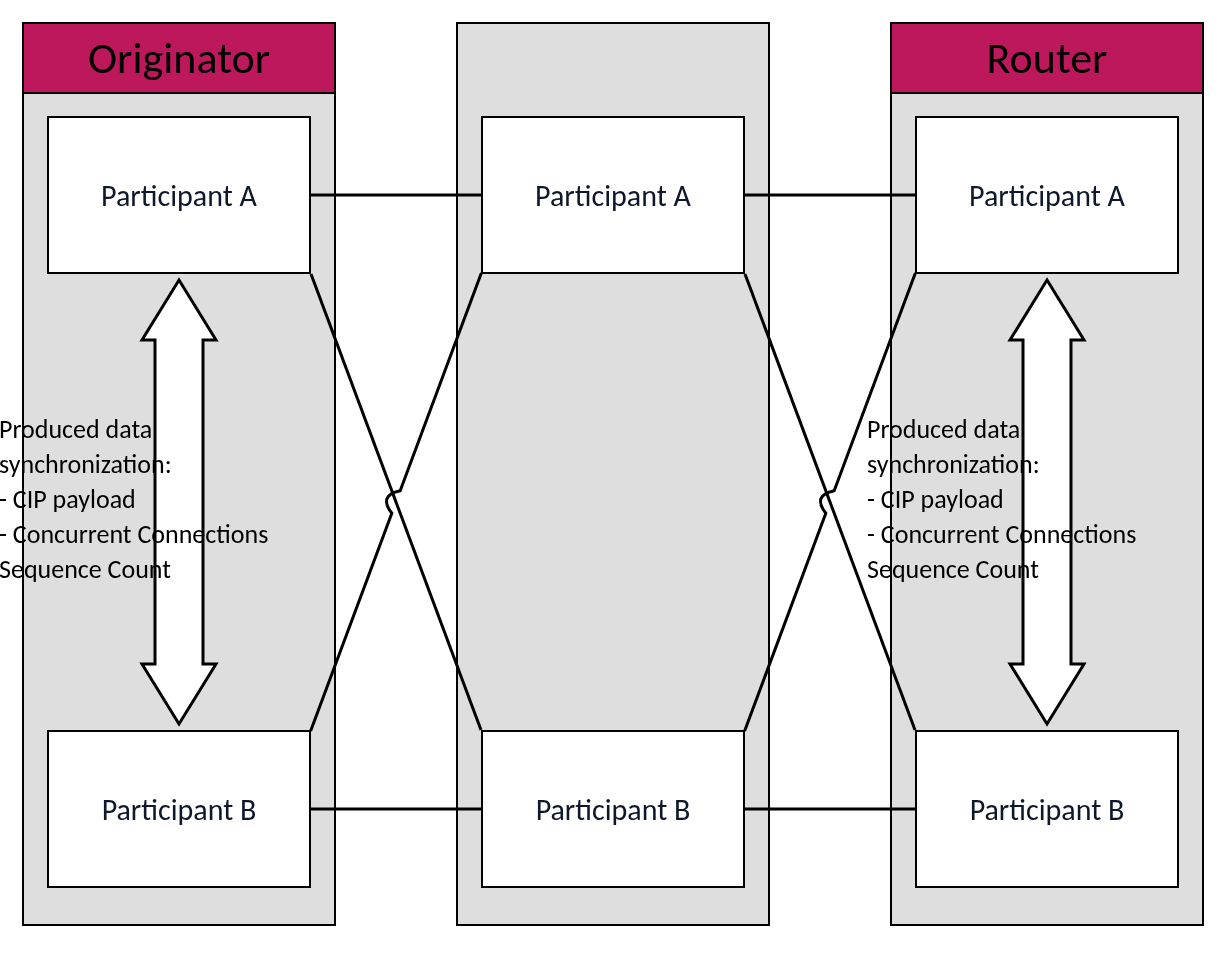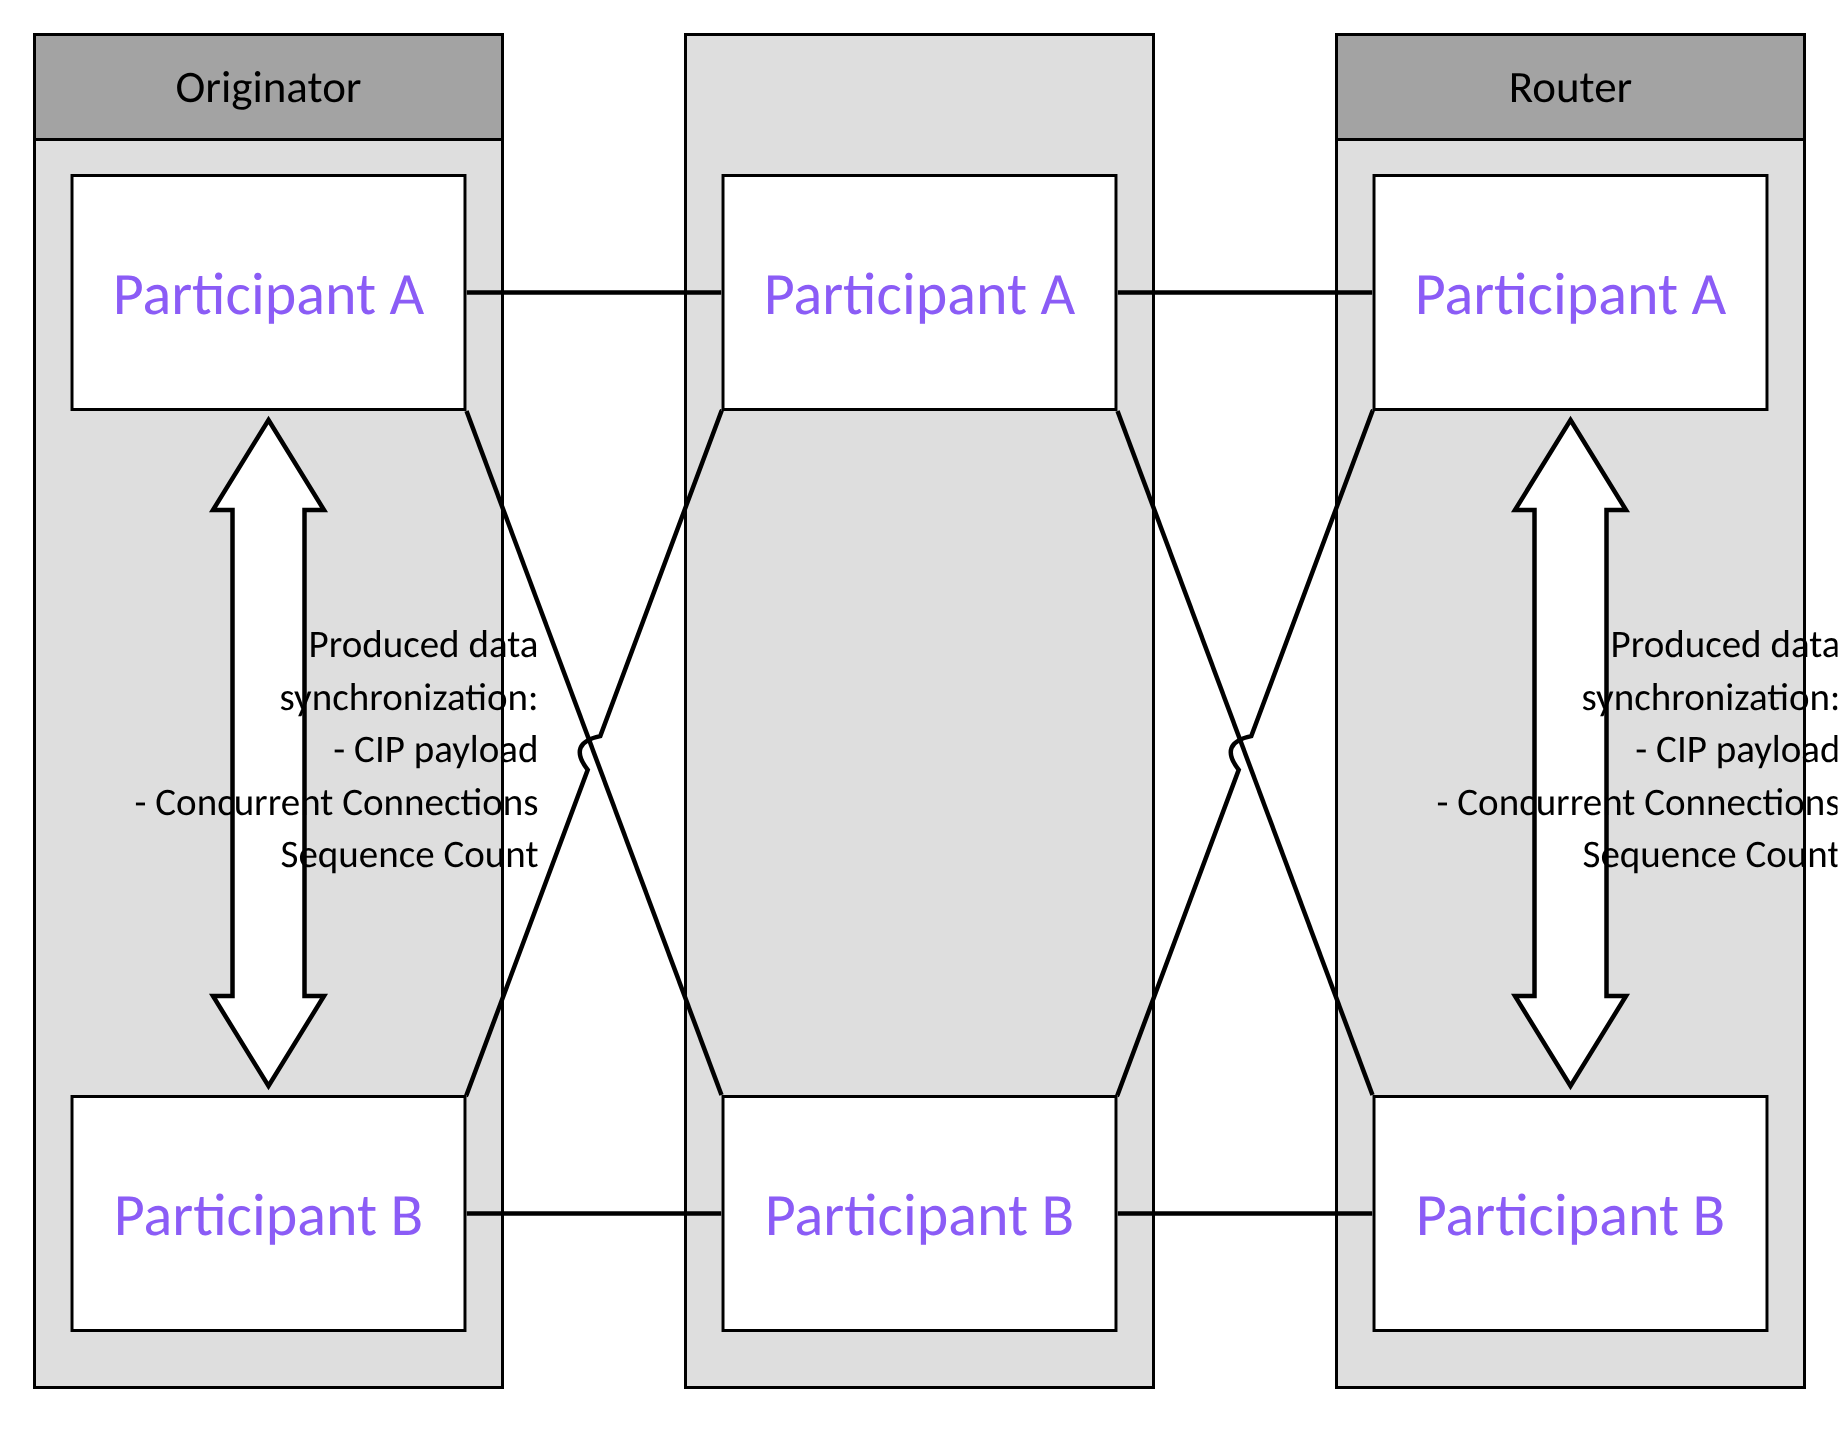--- a/index.html
+++ b/index.html
@@ -16,44 +16,44 @@
     height: 967px;
   }
   .column {
     position: absolute;
     background: #dedede;
     border: 2px solid #000;
     box-sizing: border-box;
   }
   .col-header {
     position: absolute;
-    background: #a3a3a3;
+    background: #be185d;
     border: 2px solid #000;
     box-sizing: border-box;
     display: flex;
     align-items: center;
     justify-content: center;
-    font-size: 30px;
+    font-size: 44px;
     color: #000;
   }
   .participant {
     position: absolute;
     background: #ffffff;
     border: 2px solid #000;
     box-sizing: border-box;
     display: flex;
     align-items: center;
     justify-content: center;
-    font-size: 40px;
-    color: #8b5cf6;
+    font-size: 30px;
+    color: #0f172a;
     text-align: center;
   }
   .sync-text {
     position: absolute;
-    text-align: right;
+    text-align: left;
     font-size: 26px;
     color: #000;
     line-height: 1.35;
     white-space: nowrap;
   }
   svg.overlay {
     position: absolute;
     left: 0;
     top: 0;
     pointer-events: none;

